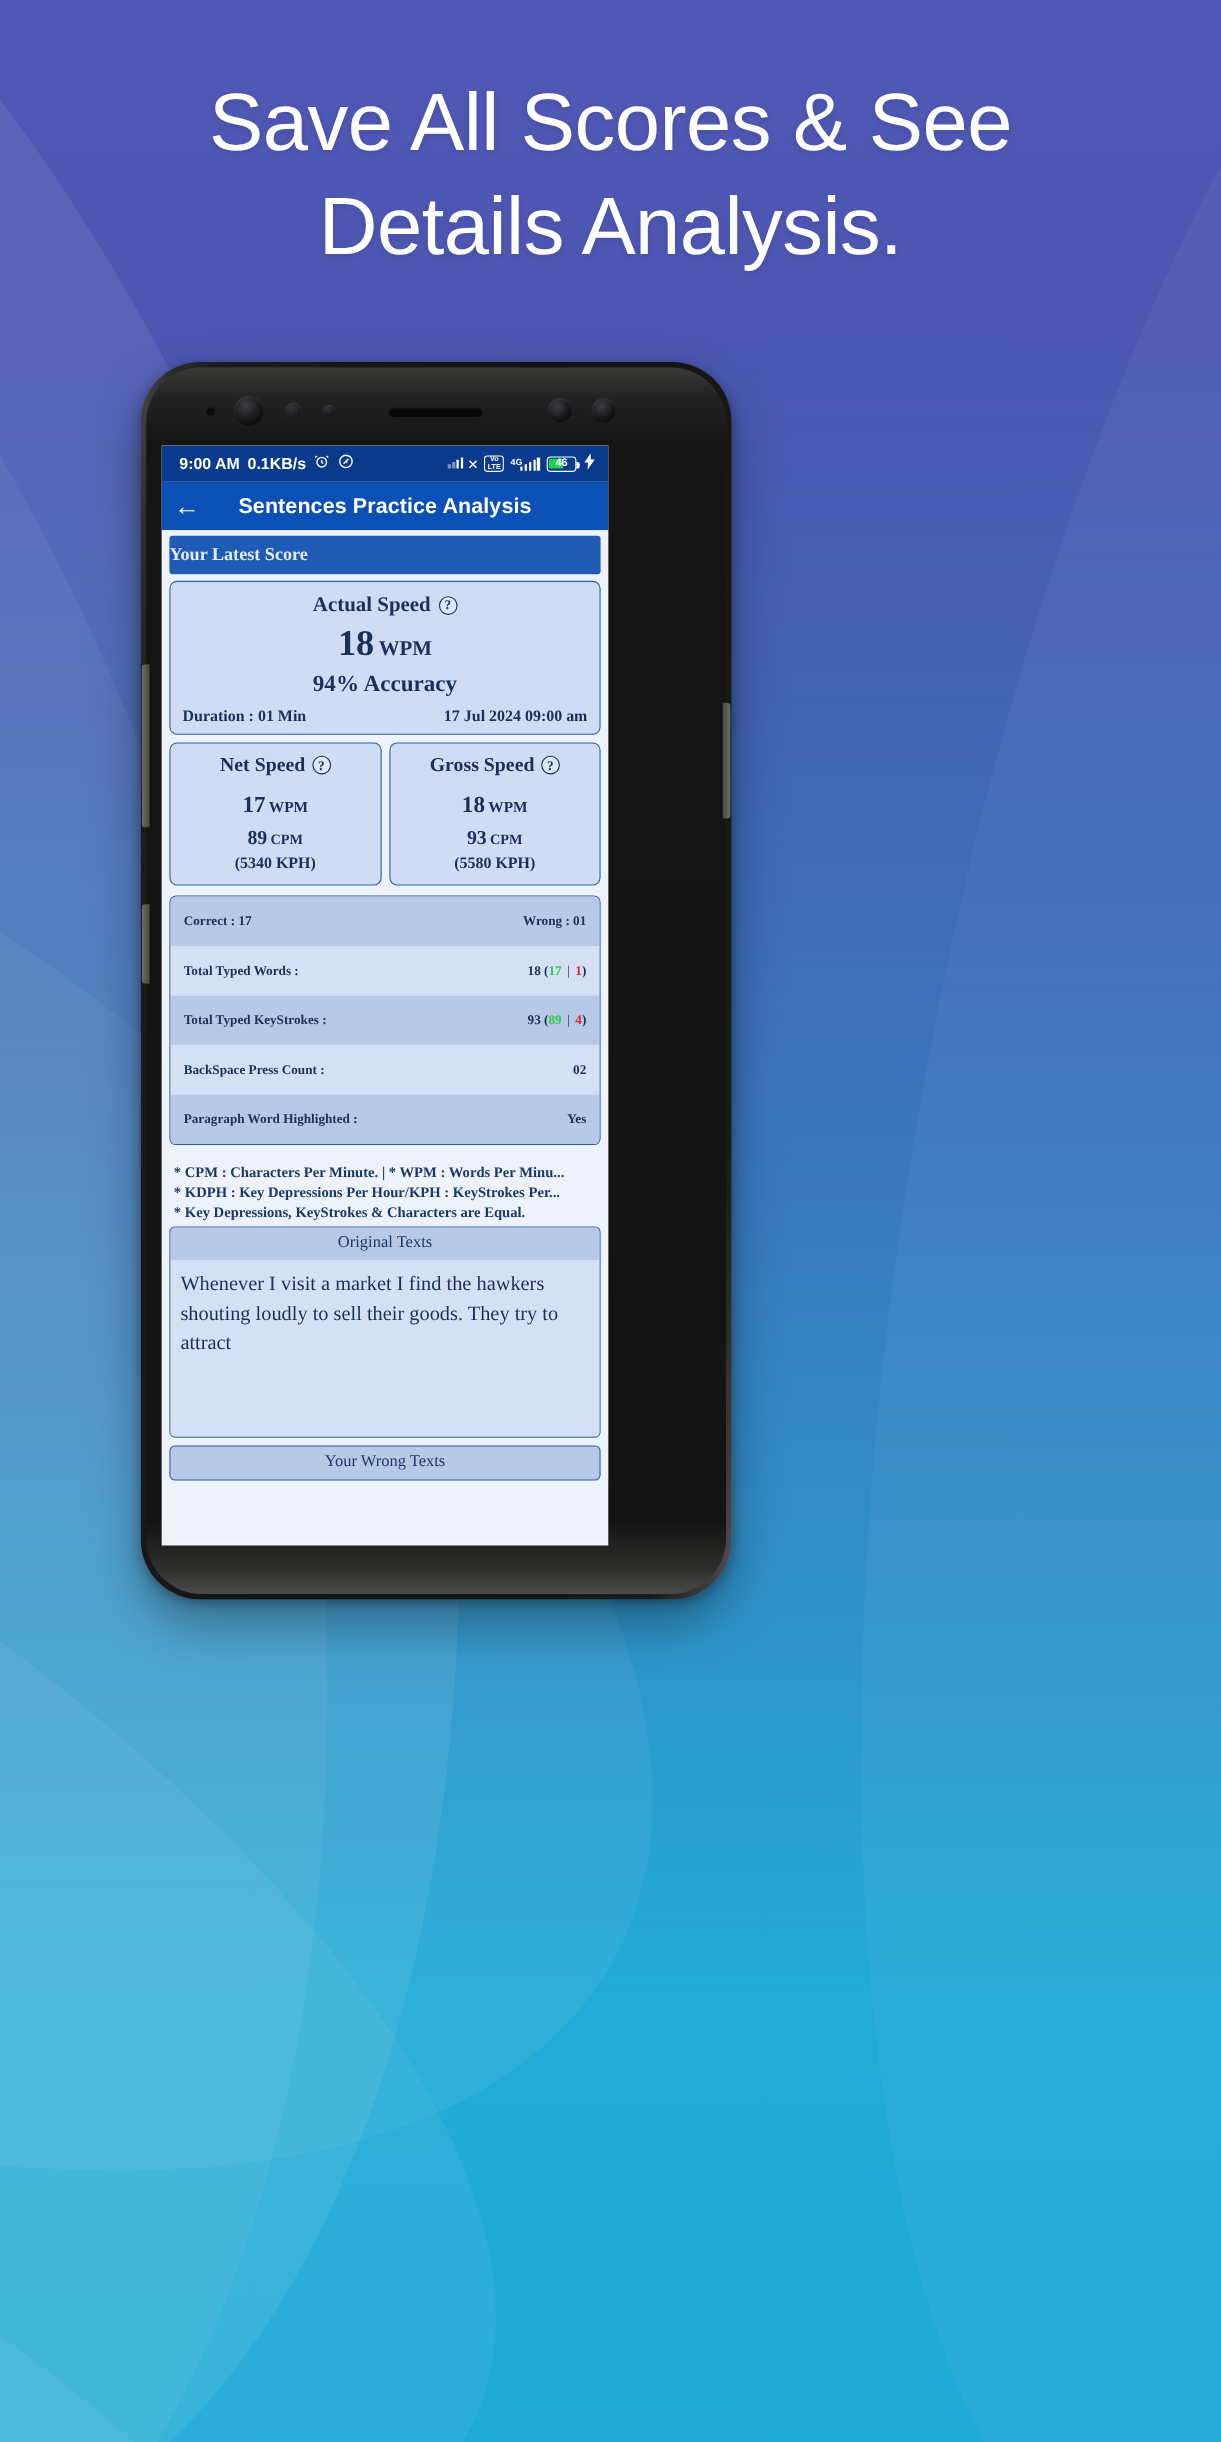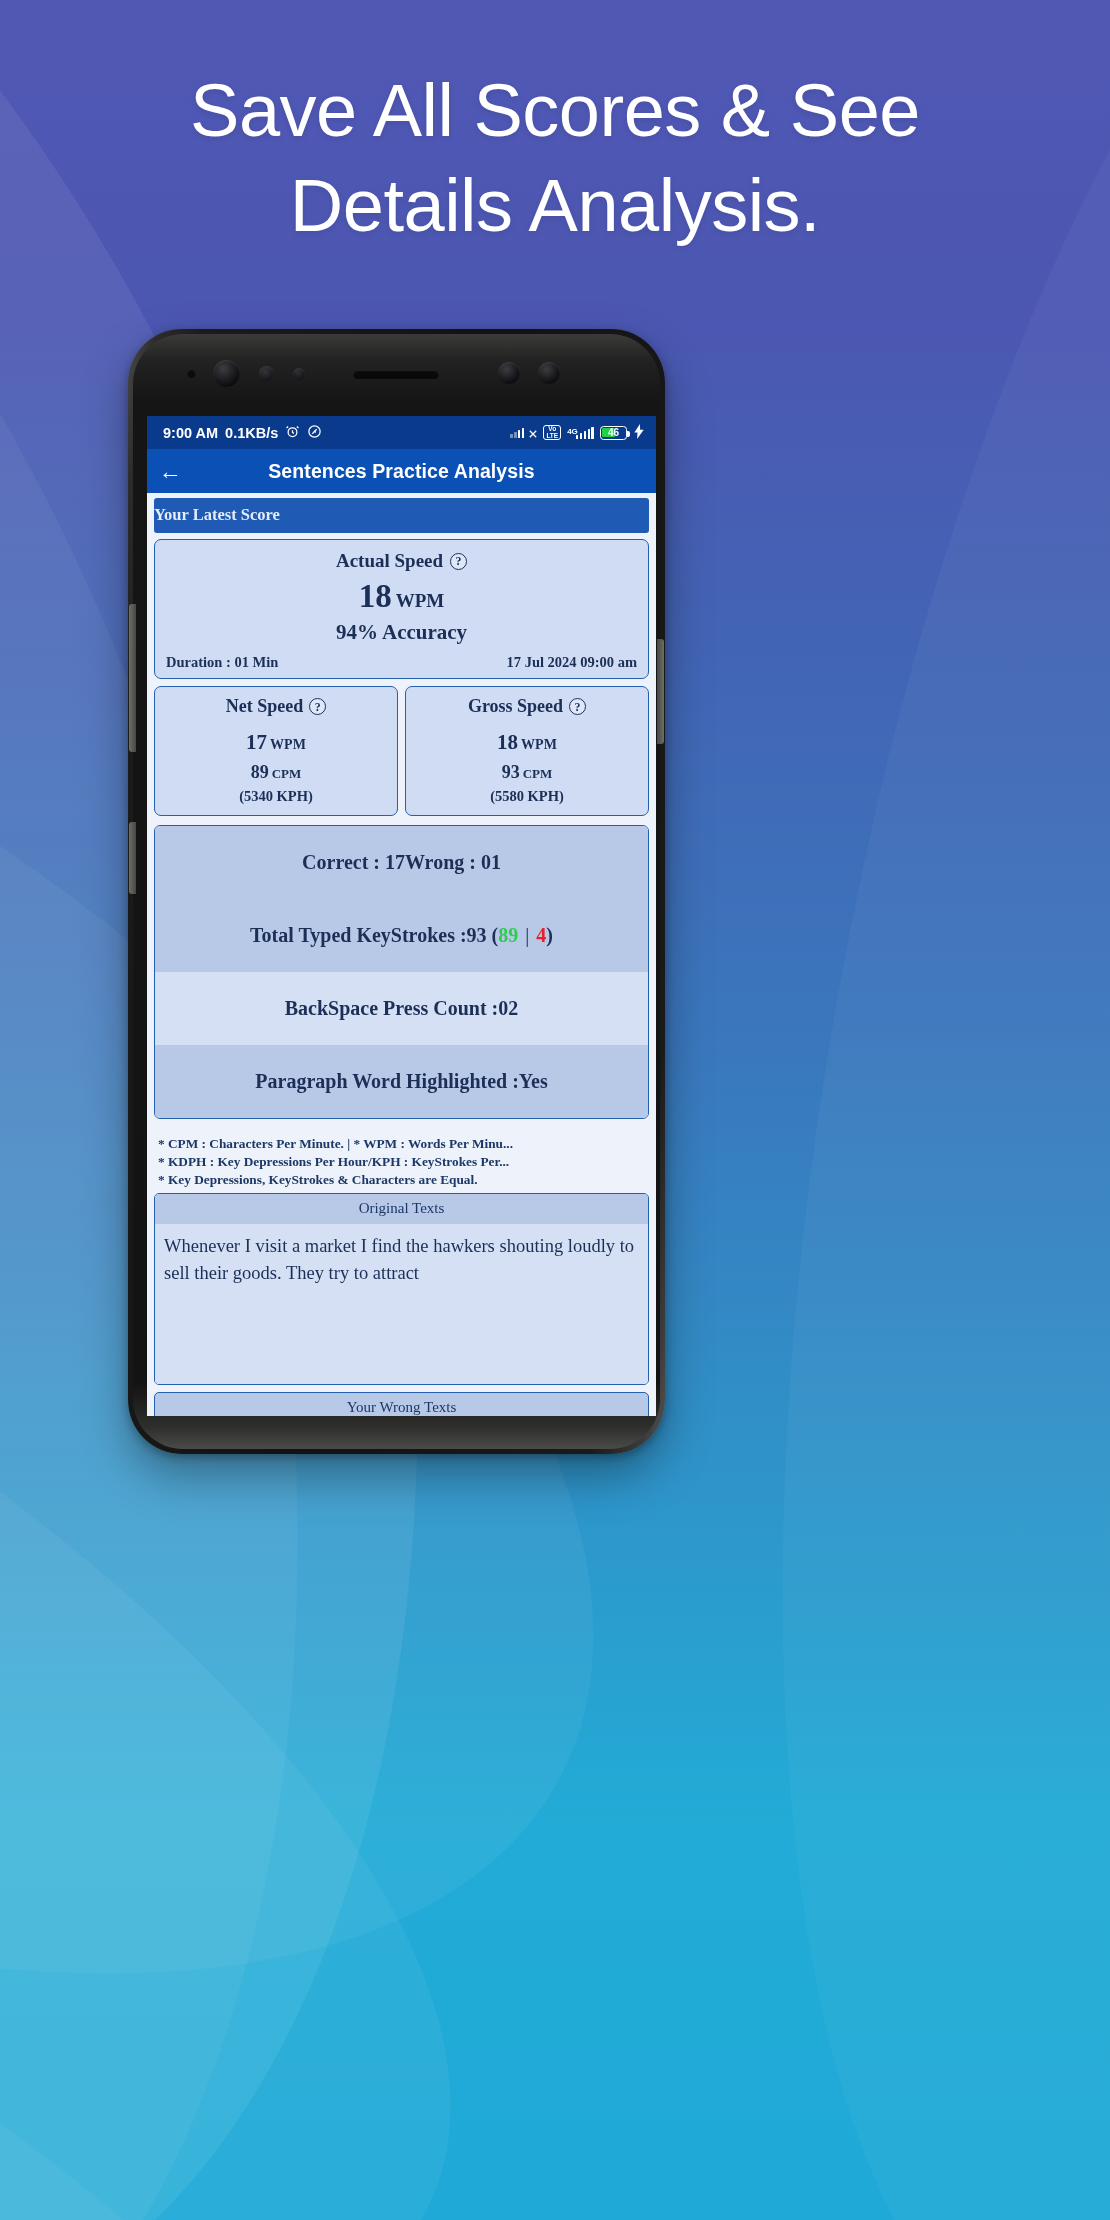--- a/index.html
+++ b/index.html
@@ -73,22 +73,22 @@
   .hw .dot-s  { width:9px;  height:9px;  left:54px;  top:9px; }
   .hw .cam    { width:27px; height:27px; left:80px;  top:0;   background:radial-gradient(circle at 38% 32%,#3c3c42 0%,#121214 62%,#000 100%); }
   .hw .dot-m  { width:15px; height:15px; left:126px; top:6px; background:radial-gradient(circle at 40% 35%,#34343a,#0a0a0c); }
   .hw .dot-m2 { width:12px; height:12px; left:160px; top:8px; background:radial-gradient(circle at 40% 35%,#303036,#09090b); }
   .hw .spk    { width:86px; height:9px;  left:220px; top:10px; border-radius:5px; background:#090909; }
   .hw .cam2   { width:22px; height:22px; left:365px; top:2px; background:radial-gradient(circle at 38% 32%,#3c3c42 0%,#131316 62%,#000 100%); }
   .hw .cam3   { width:22px; height:22px; left:405px; top:2px; background:radial-gradient(circle at 38% 32%,#3c3c42 0%,#131316 62%,#000 100%); }
 
   
   .screen {
-    position:absolute; left:14px; top:82px;
-    width:509px; height:1000px;
+    position:absolute; left:14px; top:71px;
+    width:406px; height:1000px;
     overflow:hidden; background:#eef2fa;
   }
 
   
   .statusbar {
     height:33px; background:#0a3a8c; color:#fff;
     display:flex; align-items:center; justify-content:space-between;
     padding:0 11px 0 16px; font-size:14.5px; font-weight:bold;
   }
   .sb-left  { display:flex; align-items:center; gap:7px; }
@@ -160,22 +160,22 @@
   .speed .v1 { font-size:21px; font-weight:bold; margin-top:13px; }
   .speed .v1 small { font-size:14px; margin-left:3px; }
   .speed .v2 { font-size:18px; font-weight:bold; margin-top:7px; }
   .speed .v2 small { font-size:13px; margin-left:3px; }
   .speed .v3 { font-size:14.5px; font-weight:bold; margin-top:5px; }
 
   .stats {
     margin-top:9px; border:1.4px solid #2560ae; border-radius:6px; overflow:hidden;
   }
   .srow {
-    display:flex; justify-content:center; align-items:center;
-    padding:25px 12px; font-size:20px; font-weight:bold; color:#1b2f57;
+    display:flex; justify-content:space-between; align-items:center;
+    padding:15px 12px; font-size:12px; font-weight:bold; color:#1b2f57;
   }
   .srow.alt { background:#b8c9e8; }
   .srow.norm { background:#d5e0f5; }
   .g { color:#2fcc4f; }
   .r { color:#e8202a; }
   .pipe { color:#1b2f57; font-weight:normal; margin:0 2px; }
 
   .notes { padding:16px 3px 0 4px; color:#1b3867; font-size:13.3px; font-weight:bold; line-height:1.36; }
   .notes div { white-space:nowrap; overflow:hidden; }
 
@@ -342,20 +342,24 @@
             </div>
             <div class="v3">(5580 KPH)</div>
           </div>
         </div>
 
         <div class="stats">
           <div class="srow alt">
             <span>Correct : 17</span>
             <span>Wrong : 01</span>
           </div>
+          <div class="srow norm">
+            <span>Total Typed Words :</span>
+            <span><span>18</span> (<span class="g">17</span><span class="pipe"> | </span><span class="r">1</span>)</span>
+          </div>
           <div class="srow alt">
             <span>Total Typed KeyStrokes :</span>
             <span><span>93</span> (<span class="g">89</span><span class="pipe"> | </span><span class="r">4</span>)</span>
           </div>
           <div class="srow norm">
             <span>BackSpace Press Count :</span>
             <span>02</span>
           </div>
           <div class="srow alt">
             <span>Paragraph Word Highlighted :</span>

